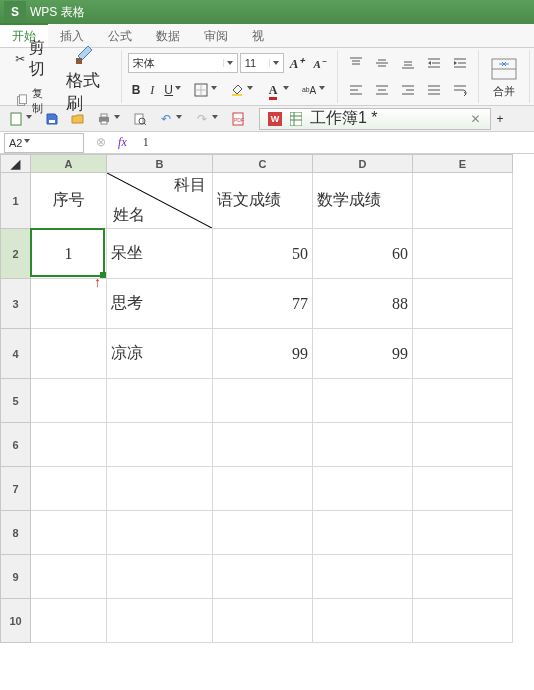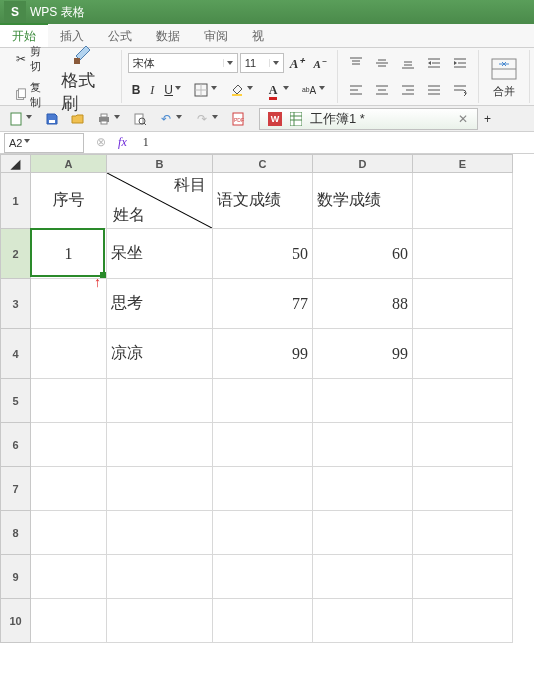--- a/index.html
+++ b/index.html
@@ -77,21 +77,21 @@
   <div class="ribbon-tab">审阅</div>
   <div class="ribbon-tab">视</div>
 </div>
 
 <div class="ribbon">
 
   <div class="ribbon-group" style="flex-direction:row; align-items:stretch;">
     <div style="display:flex; flex-direction:column; justify-content:center; gap:2px;">
       <div class="rbtn">
         <span class="icon">✂</span>
-        <span style="font-size:11px; margin-left:2px;">剪切</span>
+        <span style="font-size:16px; margin-left:2px;">剪切</span>
       </div>
       <div class="rbtn">
         <span class="icon">
           <svg viewBox="0 0 16 16" width="14" height="14">
               <rect x="3" y="3" width="8" height="10" fill="#fff" stroke="#888"></rect>
               <rect x="5" y="1" width="8" height="10" fill="#fff" stroke="#888"></rect>
             </svg>
         </span>
         <span style="font-size:11px; margin-left:2px;">复制</span>
       </div>
@@ -349,21 +349,21 @@
   <div class="doctab">
     <span class="icon" style="background:#d04040;color:#fff;font-size:9px;font-weight:bold;width:14px;height:14px;display:flex;align-items:center;justify-content:center;">W</span>
     <span class="icon">
         <svg width="12" height="14">
           <rect x="0" y="0" width="12" height="14" fill="#fff" stroke="#4a8a4a"></rect>
           <line x1="0" y1="4" x2="12" y2="4" stroke="#4a8a4a"></line>
           <line x1="0" y1="8" x2="12" y2="8" stroke="#4a8a4a"></line>
           <line x1="4" y1="0" x2="4" y2="14" stroke="#4a8a4a"></line>
         </svg>
       </span>
-    <span style="font-size:13px;">工作簿1 *</span>
+    <span style="font-size:16px;">工作簿1 *</span>
     <span style="width:80px;"></span>
     <span class="close">✕</span>
   </div>
   <div class="plus rbtn">+</div>
 </div>
 
 <div class="fbar-row">
   <div class="namebox">
     <span>A2</span>
     <span class="dd"></span>

